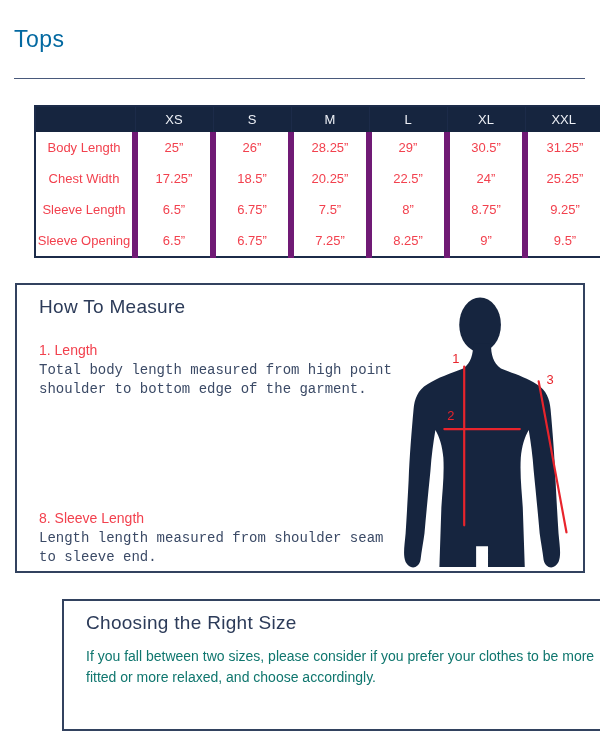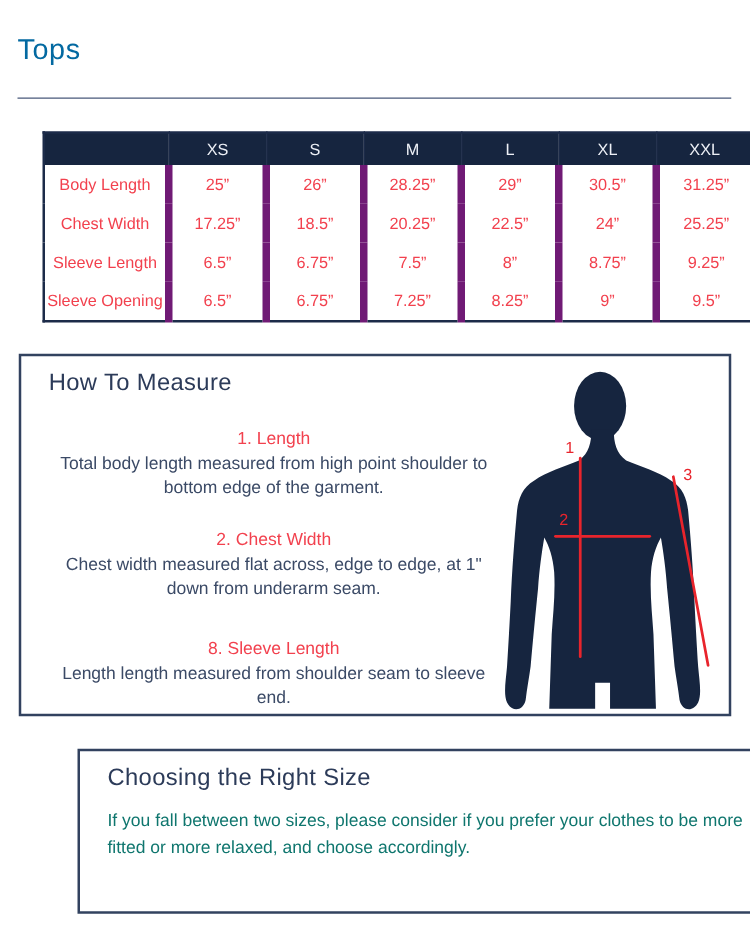--- a/index.html
+++ b/index.html
@@ -32,29 +32,29 @@
   table.size-table td{
     color:#f2414e;font-size:13px;text-align:center;height:31px;padding:0;
     border-left:6px solid #701a75;background:#fff;
   }
   table.size-table th:first-child, table.size-table td:first-child{border-left:none;}
 
   
   .panel{
     border:2px solid #32425f;background:#fff;box-sizing:border-box;
   }
-  .panel-htm{left:15px;top:283px;width:570px;height:290px;text-align:center;}
+  .panel-htm{left:15px;top:283px;width:570px;height:290px;}
   .panel-choose{left:15px;top:599px;width:570px;height:132px;margin-left:47px;}
   .panel-heading{
     position:absolute;left:22px;top:11px;font-size:19px;font-weight:400;color:#2c3b59;
     letter-spacing:.3px;
   }
   .step{position:absolute;left:22px;width:360px;}
   .step-label{color:#f2414e;font-size:14px;margin:0 0 3px 0;font-weight:400;}
-  .step-desc{color:#3b4a66;font-size:14px;line-height:19px;margin:0;}
+  .step-desc{color:#3b4a66;font-size:14px;line-height:19px;margin:0;font-family:Liberation Mono, monospace;}
   .step-1{top:57px;}
   .step-2{top:138px;}
   .step-3{top:225px;}
   .choose-text{
     position:absolute;left:22px;top:45px;width:528px;
     color:#0f766e;font-size:14px;line-height:21px;margin:0;
   }
 
   
   .figure-svg{position:absolute;left:380px;top:12px;width:190px;height:276px;}
@@ -129,24 +129,20 @@
   </table>
 </div>
 
 <div class="abs panel panel-htm">
   <div class="panel-heading">How To Measure</div>
 
   <div class="step step-1">
     <p class="step-label">1. Length</p>
     <p class="step-desc">Total body length measured from high point shoulder to bottom edge of the garment.</p>
   </div>
-  <div class="step step-2">
-    <p class="step-label">2. Chest Width</p>
-    <p class="step-desc">Chest width measured flat across, edge to edge, at 1" down from underarm seam.</p>
-  </div>
   <div class="step step-3">
     <p class="step-label">8. Sleeve Length</p>
     <p class="step-desc">Length length measured from shoulder seam to sleeve end.</p>
   </div>
 
   <svg class="figure-svg" viewBox="0 0 190 278">
 
     <g fill="#16253f">
       <ellipse cx="83" cy="28" rx="21" ry="27.5"></ellipse>
       <path d="M 76,47

